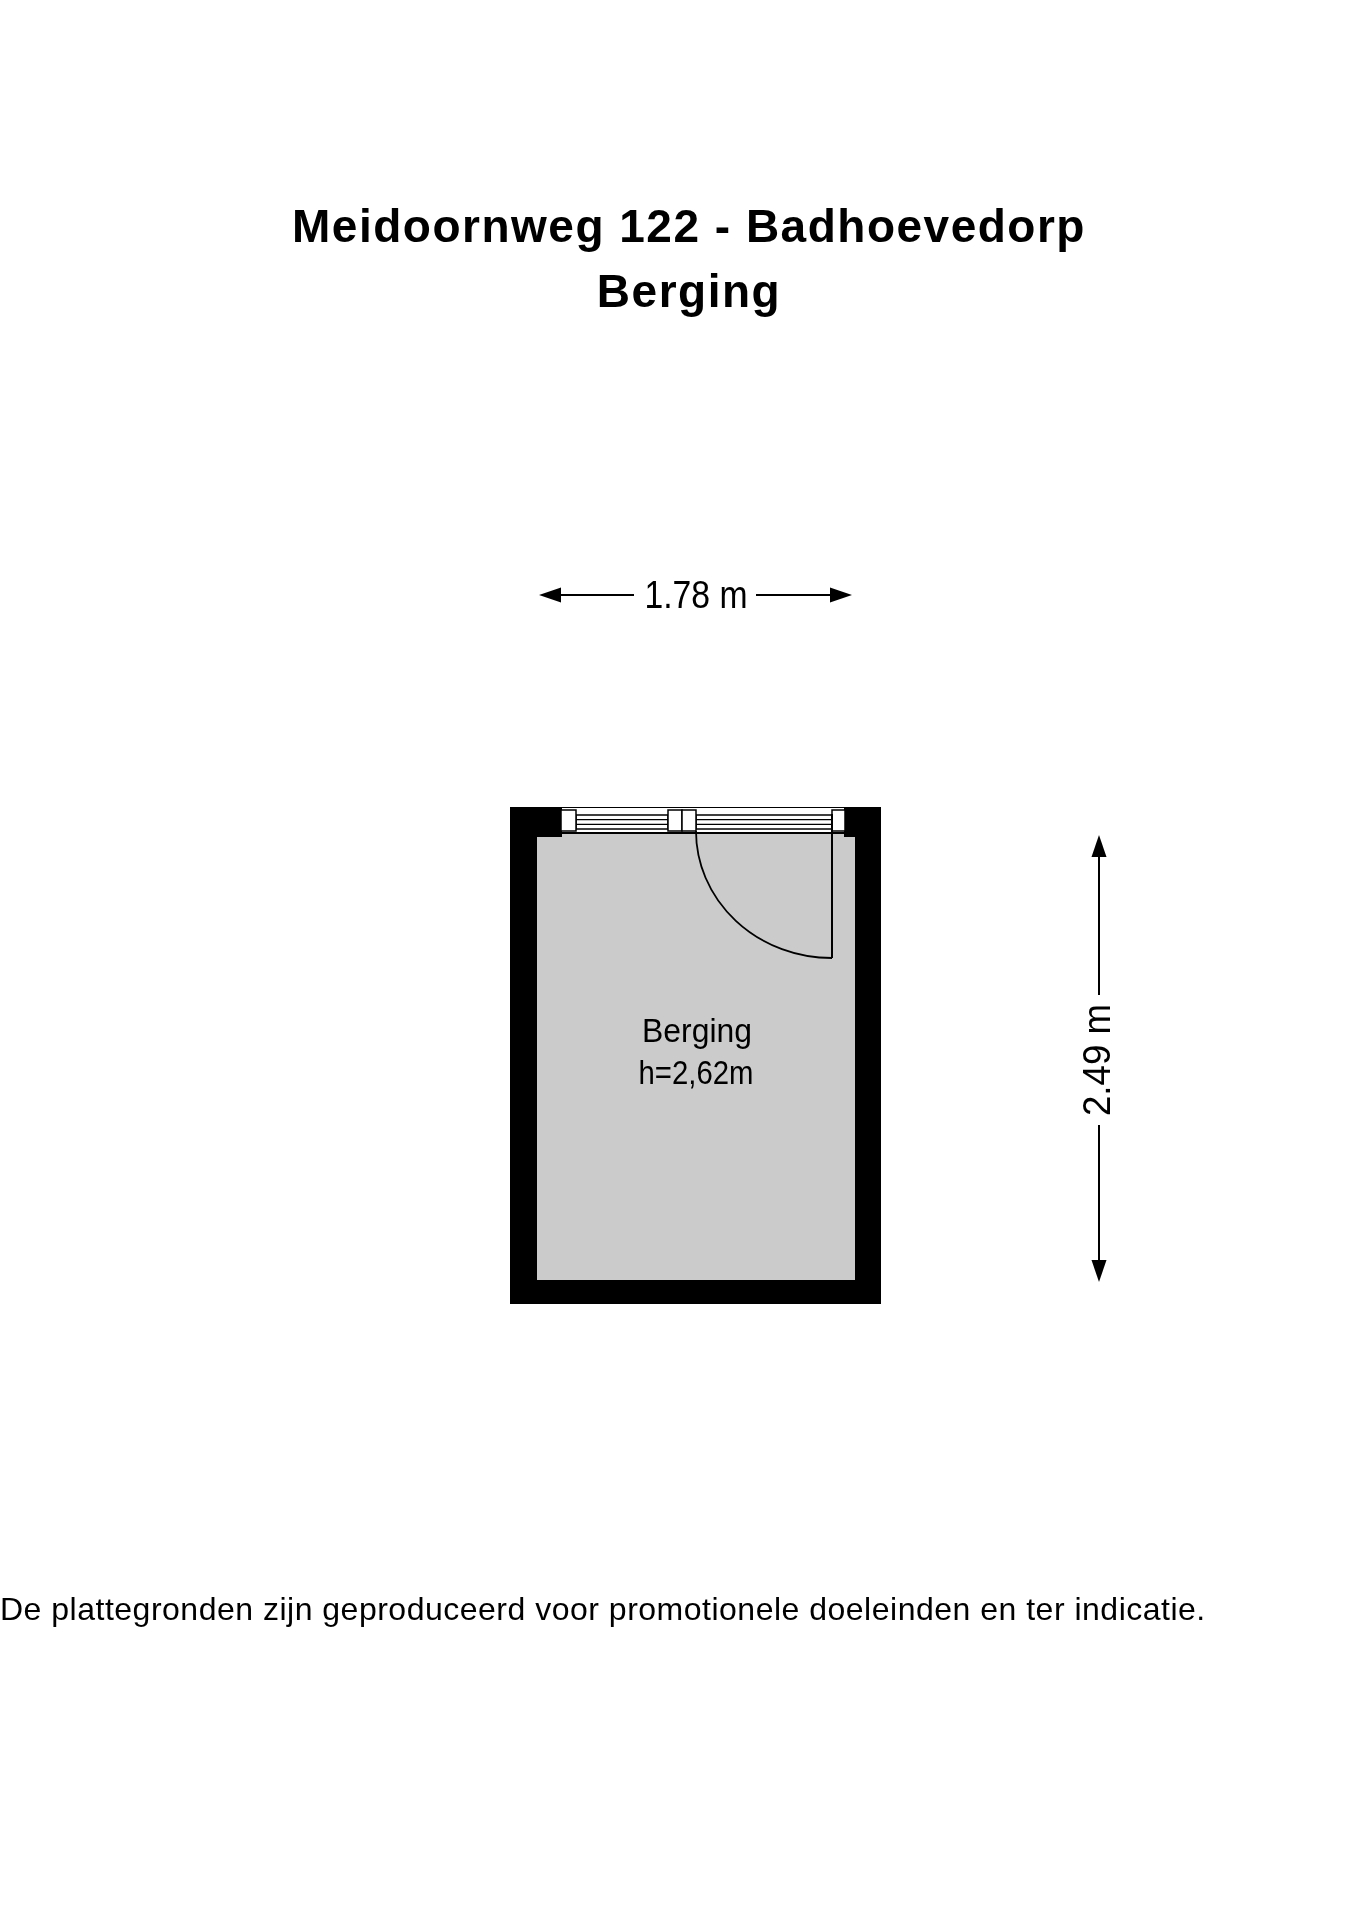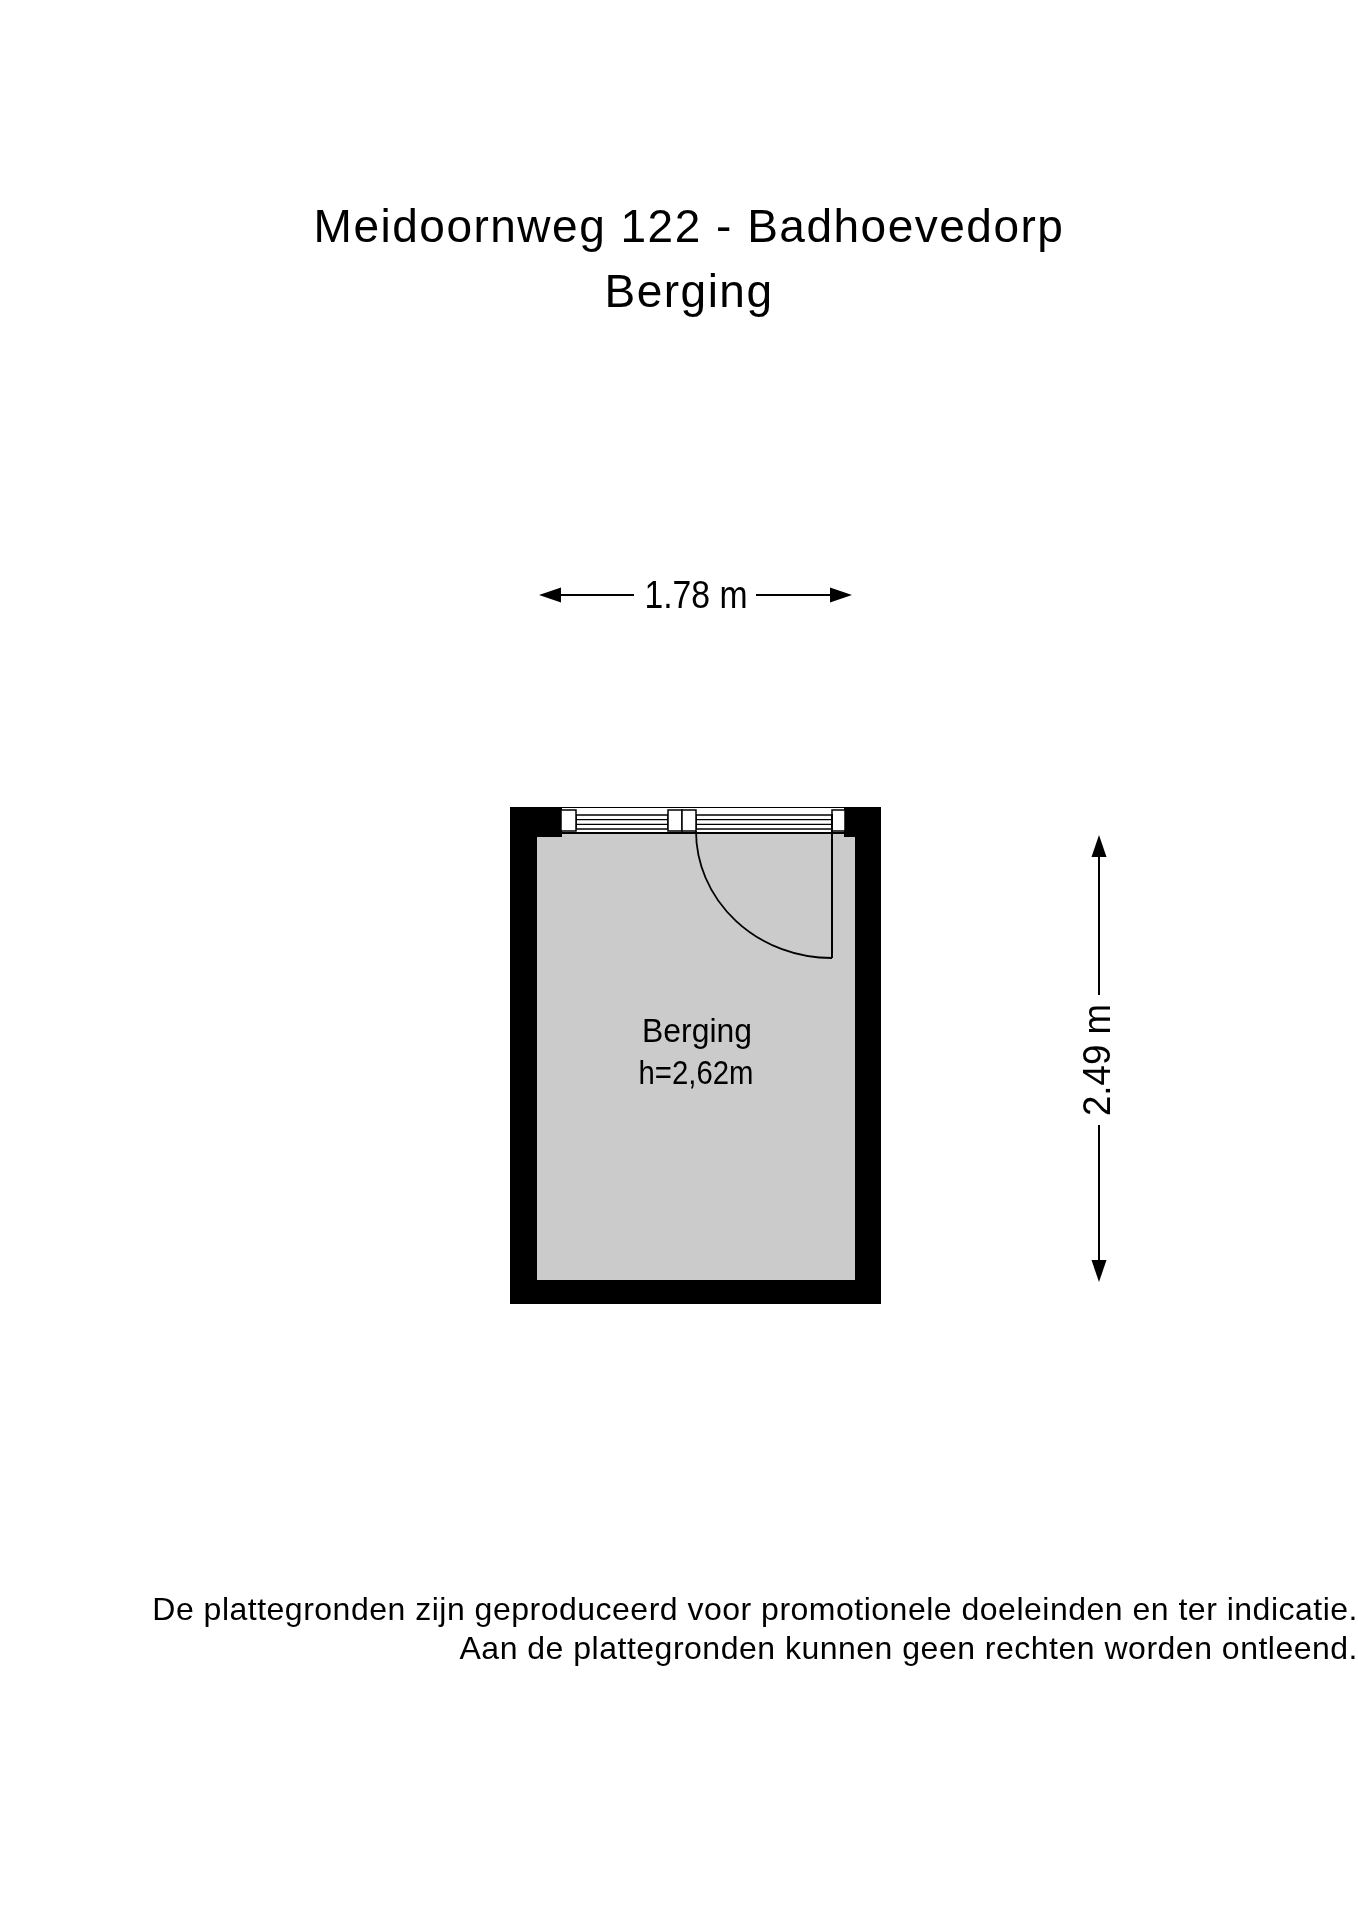--- a/index.html
+++ b/index.html
@@ -14,39 +14,39 @@
     font-family: "Liberation Sans", "DejaVu Sans", sans-serif;
     color: #000;
     overflow: hidden;
   }
   .title-block {
     position: absolute;
     top: 194px;
     left: 20px;
     right: 0;
     text-align: center;
-    font-weight: normal;
+    font-weight: bold;
     font-size: 46px;
     line-height: 65px;
     letter-spacing: 1.5px;
     color: #000;
   }
   .floorplan-svg {
     position: absolute;
     top: 0;
     left: 0;
     width: 1358px;
     height: 1920px;
   }
   .footer-block {
     position: absolute;
     top: 1590px;
     left: 0;
     right: 0;
-    text-align: right;
+    text-align: left;
     font-size: 32px;
     line-height: 39px;
     letter-spacing: 0.5px;
     color: #000;
   }
   svg text {
     font-family: "Liberation Sans", "DejaVu Sans", sans-serif;
     fill: #000;
   }
   .dim-label { font-size: 38px; }
@@ -105,14 +105,13 @@
     <polygon points="1099,835 1091.5,857 1106.5,857" fill="#000000"></polygon>
     <line x1="1099" y1="855" x2="1099" y2="995" stroke="#000" stroke-width="2"></line>
     <text class="dim-label" x="1110" y="1060" text-anchor="middle" textLength="112" lengthAdjust="spacingAndGlyphs" transform="rotate(-90 1110 1060)">2.49 m</text>
     <line x1="1099" y1="1125" x2="1099" y2="1264" stroke="#000" stroke-width="2"></line>
     <polygon points="1099,1282 1091.5,1260 1106.5,1260" fill="#000000"></polygon>
   </g>
 </svg>
 
 <div class="footer-block">
   <div>De plattegronden zijn geproduceerd voor promotionele doeleinden en ter indicatie.</div>
-  <div>Aan de plattegronden kunnen geen rechten worden ontleend.</div>
 </div>
 
 </body></html>

